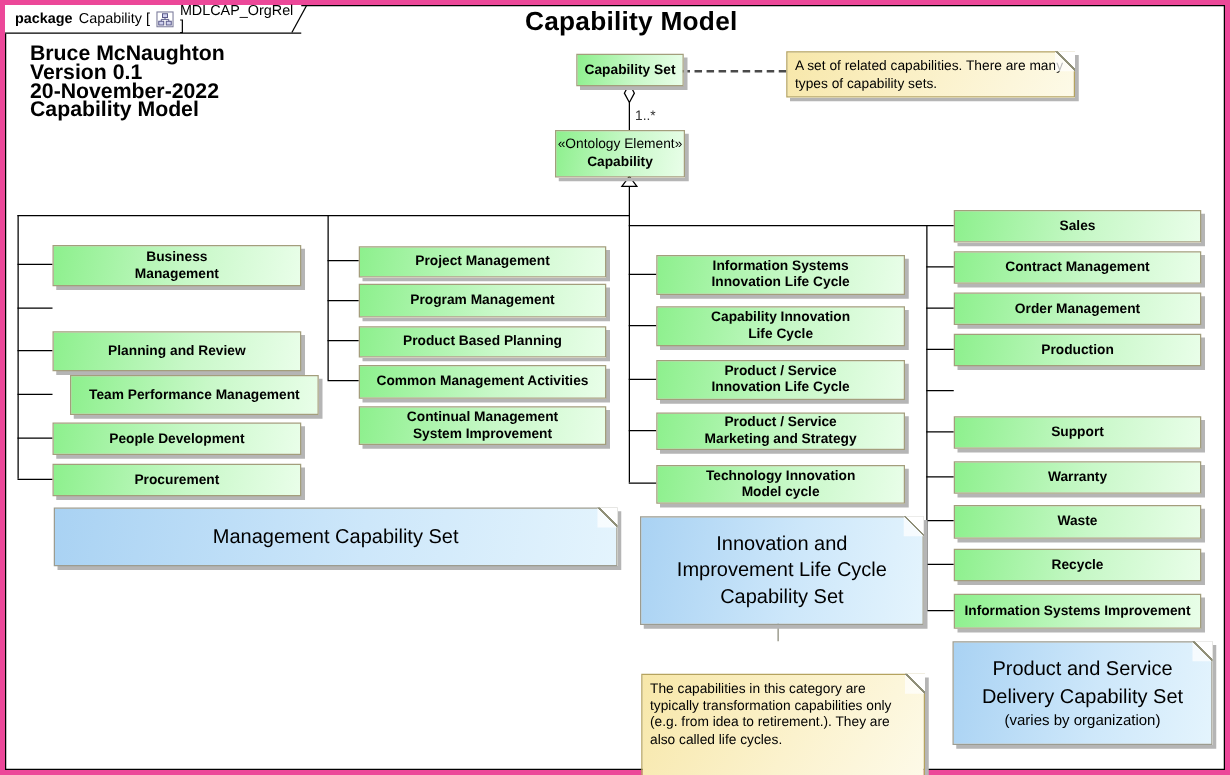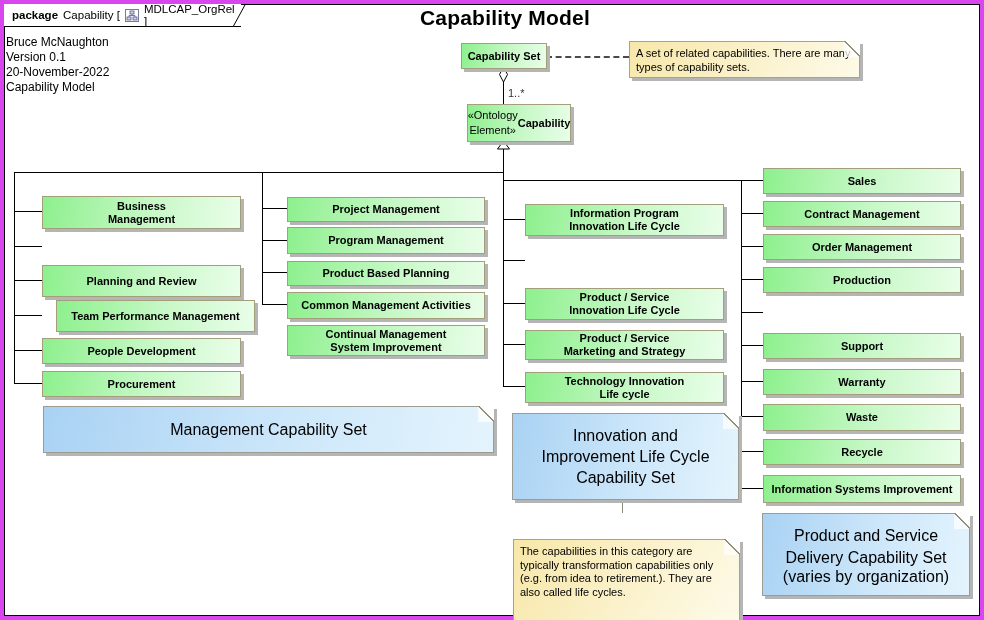--- a/index.html
+++ b/index.html
@@ -1,45 +1,45 @@
 <!DOCTYPE html>
 <html><head>
 <meta charset="utf-8">
 <style>
   html,body { margin:0; padding:0; background:#ffffff; font-family:"Liberation Sans", sans-serif; }
-  #canvas { position:relative; width:984px; height:620px; background:#d946ef; overflow:hidden; color:#000; }
+  #canvas { position:relative; width:984px; height:620px; background:#ec4899; overflow:hidden; color:#000; }
   #frame { position:absolute; left:4px; top:4px; width:974px; height:610px; border:1px solid #000; background:#fff; }
 
   
   .tab { position:absolute; left:4px; top:4px; width:229px; height:22px; border-bottom:1px solid #000;
          display:flex; align-items:center; gap:5px; padding-left:8px; font-size:11.5px; background:#fff; }
   .tab b { font-weight:bold; }
 
   .title { position:absolute; left:340px; top:6px; width:330px; text-align:center;
            font-size:21px; font-weight:bold; letter-spacing:.2px; }
 
-  .info { position:absolute; left:6px; top:35px; font-size:12px; line-height:15px; }
+  .info { position:absolute; left:24px; top:35px; font-size:17px; line-height:15px;font-weight:bold; }
 
   
   .gbox { position:absolute; background:linear-gradient(100deg,#8df08d 0%,#c8f8c8 55%,#e9fee9 100%);
           border:1px solid #a39e7c; box-shadow:3px 3px 0 #b5b5b5;
           display:flex; align-items:center; justify-content:center; text-align:center;
           font-size:11px; font-weight:bold; line-height:13px; white-space:pre-line; }
   .gbox .stereo { font-weight:normal; }
 
   
   .note { position:absolute; box-shadow:3px 3px 0 #b5b5b5; }
   .note .fold { position:absolute; top:-1px; right:-1px; width:16px; height:16px;
                 background:linear-gradient(to bottom left,#ffffff 0 44%,#8f8f78 44% 51%,rgba(255,255,255,.72) 51% 100%); }
   .bnote { background:linear-gradient(100deg,#a9d2f3 0%,#cde7fa 55%,#e4f4fd 100%); border:1px solid #9c9c90;
            display:flex; flex-direction:column; align-items:center; justify-content:center; text-align:center;
            font-size:16px; line-height:21px; white-space:pre-line; }
   .ynote { background:linear-gradient(120deg,#f7e7a9 0%,#fbf2cd 55%,#fdfae8 100%); border:1px solid #b5a35f;
            font-size:11px; line-height:13.5px; padding:5px 6px 4px 6px; box-sizing:border-box; }
-  .sub { font-size:16px; line-height:15px;text-align:right; }
+  .sub { font-size:12px; line-height:15px;text-align:right; }
 
   
   .hl { position:absolute; height:1px; background:#000; }
   .vl { position:absolute; width:1px; background:#000; }
   .dash { position:absolute; height:0; border-top:2px dashed #4a4a4a; }
   .anchor { position:absolute; width:1px; background:#8a8a7a; }
   .mult { position:absolute; font-size:11px; color:#333; }
   svg { display:block; }
 </style>
 </head>
@@ -119,47 +119,49 @@
   </svg>
 
   <div class="dash" style="left:546px;top:56px;width:83px"></div>
 
   <div class="anchor" style="left:622px;top:498px;height:15px"></div>
 
   <div class="gbox" style="left:461px;top:43px;width:84px;height:24px">
     <span>Capability Set</span>
   </div>
 
-  <div class="gbox" style="left:467px;top:104px;width:102px;height:36px;line-height:15px">
+  <div class="gbox" style="left:444px;top:104px;width:102px;height:36px;flex-direction:column;line-height:15px">
     <span class="stereo">«Ontology Element»</span>
     <span>Capability</span>
   </div>
 
   <div class="gbox" style="left:42px;top:196px;width:197px;height:31px"><span>Business
 Management</span></div>
   <div class="gbox" style="left:42px;top:265px;width:197px;height:30px"><span>Planning and Review</span></div>
   <div class="gbox" style="left:56px;top:300px;width:197px;height:30px"><span>Team Performance Management</span></div>
   <div class="gbox" style="left:42px;top:338px;width:197px;height:24px"><span>People Development</span></div>
   <div class="gbox" style="left:42px;top:371px;width:197px;height:24px"><span>Procurement</span></div>
 
   <div class="gbox" style="left:287px;top:197px;width:196px;height:23px"><span>Project Management</span></div>
   <div class="gbox" style="left:287px;top:227px;width:196px;height:25px"><span>Program Management</span></div>
   <div class="gbox" style="left:287px;top:261px;width:196px;height:23px"><span>Product Based Planning</span></div>
   <div class="gbox" style="left:287px;top:292px;width:196px;height:25px"><span>Common Management Activities</span></div>
   <div class="gbox" style="left:287px;top:325px;width:196px;height:29px"><span>Continual Management
 System Improvement</span></div>
 
-  <div class="gbox" style="left:525px;top:204px;width:197px;height:30px"><span>Information Program
+  <div class="gbox" style="left:525px;top:204px;width:197px;height:30px"><span>Information Systems
 Innovation Life Cycle</span></div>
+  <div class="gbox" style="left:525px;top:245px;width:197px;height:30px"><span>Capability Innovation
+Life Cycle</span></div>
   <div class="gbox" style="left:525px;top:288px;width:197px;height:30px"><span>Product / Service
 Innovation Life Cycle</span></div>
   <div class="gbox" style="left:525px;top:330px;width:197px;height:28px"><span>Product / Service
 Marketing and Strategy</span></div>
   <div class="gbox" style="left:525px;top:372px;width:197px;height:29px"><span>Technology Innovation
-Life cycle</span></div>
+Model cycle</span></div>
 
   <div class="gbox" style="left:763px;top:201px;width:196px;height:24px"><span>Contract Management</span></div>
   <div class="gbox" style="left:763px;top:168px;width:196px;height:24px"><span>Sales</span></div>
   <div class="gbox" style="left:763px;top:234px;width:196px;height:24px"><span>Order Management</span></div>
   <div class="gbox" style="left:763px;top:267px;width:196px;height:24px"><span>Production</span></div>
   <div class="gbox" style="left:763px;top:333px;width:196px;height:24px"><span>Support</span></div>
   <div class="gbox" style="left:763px;top:369px;width:196px;height:24px"><span>Warranty</span></div>
   <div class="gbox" style="left:763px;top:439px;width:196px;height:24px"><span>Recycle</span></div>
   <div class="gbox" style="left:763px;top:404px;width:196px;height:25px"><span>Waste</span></div>
   <div class="gbox" style="left:763px;top:475px;width:196px;height:26px"><span>Information Systems Improvement</span></div>

